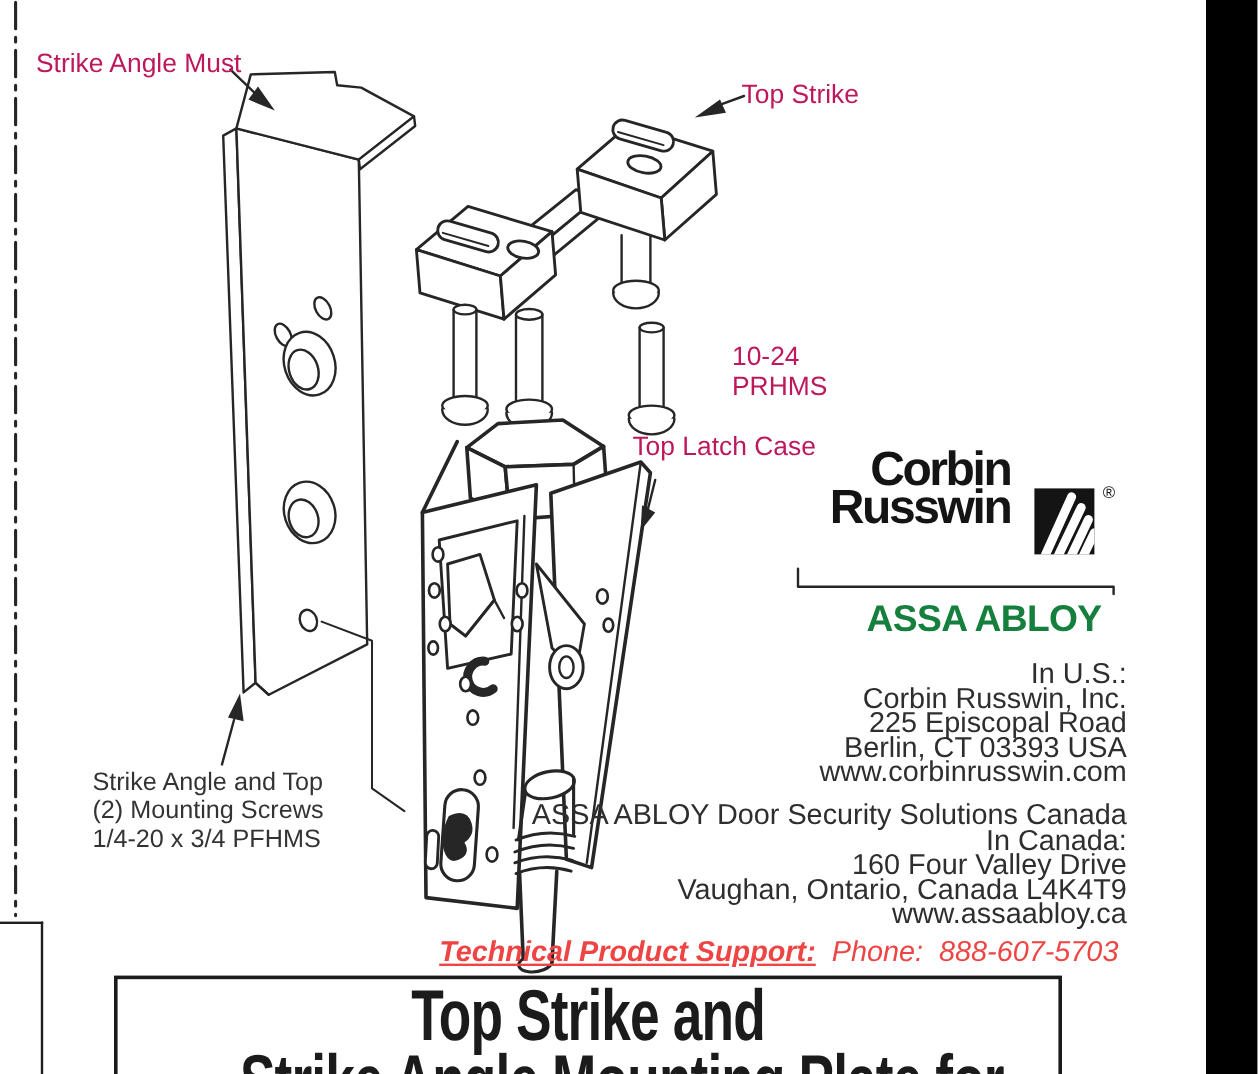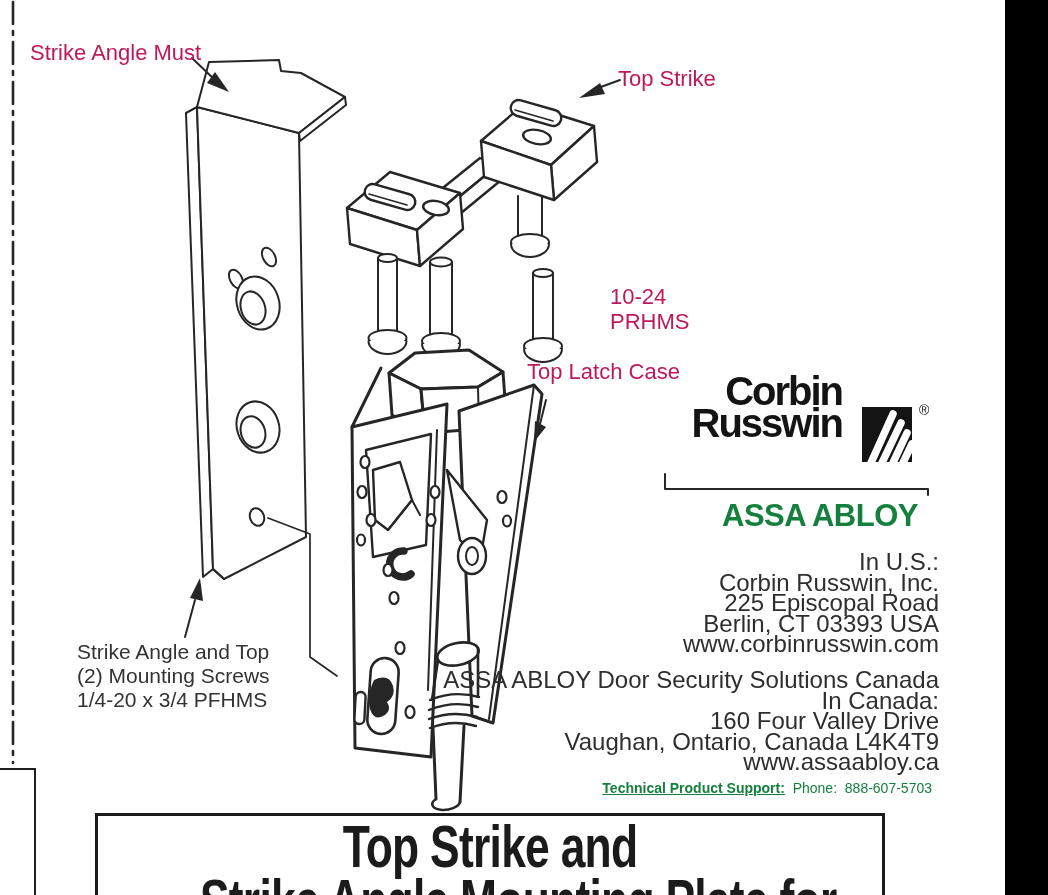--- a/index.html
+++ b/index.html
@@ -10,21 +10,21 @@
   }
   .abs{position:absolute;}
   #art{position:absolute;left:0;top:0;z-index:1;}
   .callout{font-size:22px;line-height:26px;color:#be185d;z-index:2;}
   .callout2{font-size:21px;line-height:24px;color:#333;z-index:2;}
   .rightcol{text-align:right;z-index:2;}
   .logo-word{font-weight:bold;font-size:40px;line-height:32px;letter-spacing:-2px;color:#141414;}
   .reg{font-size:14px;color:#141414;z-index:2;}
   .assa{font-weight:bold;font-size:31px;letter-spacing:-0.5px;color:#15803d;z-index:2;}
   .addr{font-size:24px;line-height:20.5px;color:#2e2e2e;}
-  .support{font-size:14px;color:#15803d;white-space:pre;z-index:2;}
+  .support{font-size:24px;color:#ef4444;white-space:pre;z-index:2;font-style:italic;}
   .support .lbl{font-weight:bold;text-decoration:underline;}
   .titlebox{
     left:95px;top:813px;width:784px;height:150px;border:3px solid #1b1b1b;
     z-index:3;background:#fff;
   }
   .titleline{
     font-weight:bold;font-size:60px;line-height:54px;text-align:center;
     color:#1b1b1b;transform:scaleX(0.74);transform-origin:50% 0;
     white-space:nowrap;letter-spacing:-1px;
   }

